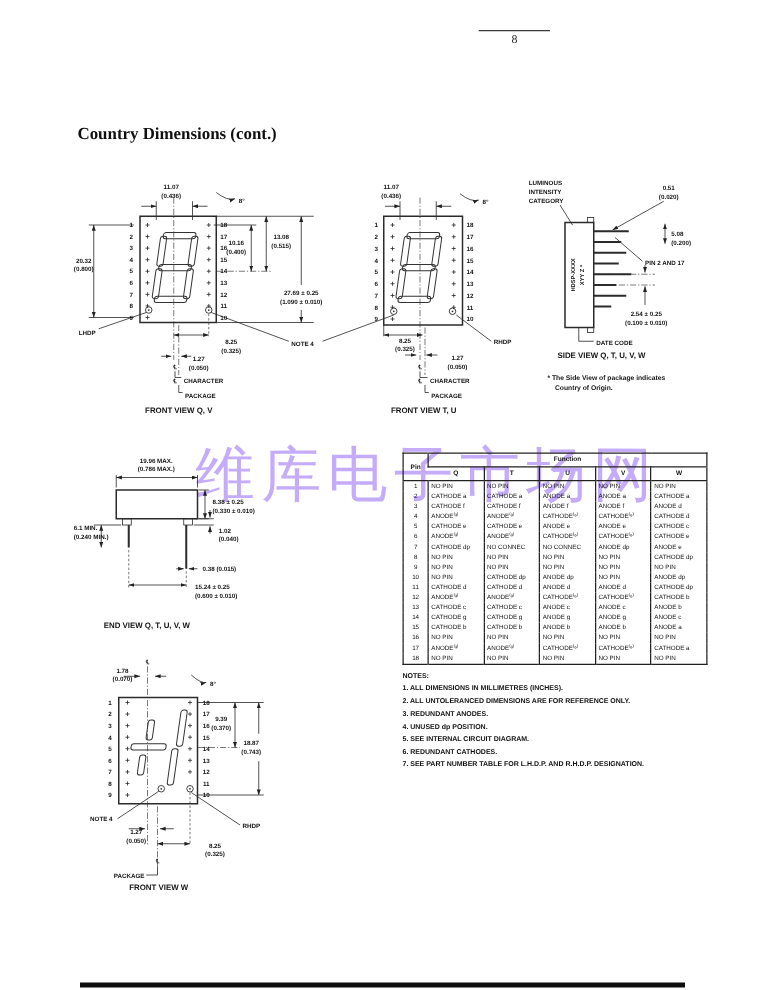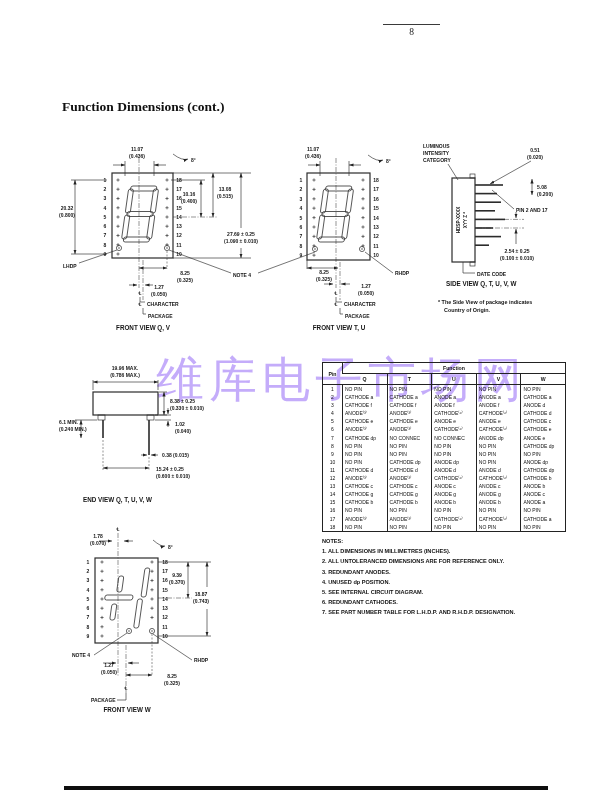--- a/index.html
+++ b/index.html
@@ -41,21 +41,21 @@
 </style>
 </head>
 <body>
 
 <div class="page">
   <div class="wm">维库电子市场网</div>
   <div class="content">
 
     <div class="pgline"></div>
     <div class="pgnum">8</div>
-    <div class="title">Function Dimensions (cont.)</div>
+    <div class="title">Country Dimensions (cont.)</div>
 
     <div class="diag" style="left:55px;top:138px;width:220px;height:200px">
       <svg viewBox="0 0 220 200">
         <defs>
             <marker id="m1" markerUnits="userSpaceOnUse" markerWidth="5" markerHeight="4" refX="4.5" refY="1.6" orient="auto-start-reverse">
               <path d="M0,0L4.5,1.6L0,3.2z" fill="#222"></path>
             </marker>
           </defs>
         <g class="ln">
           <rect class="pkg" x="57" y="35" width="61" height="85"></rect>

